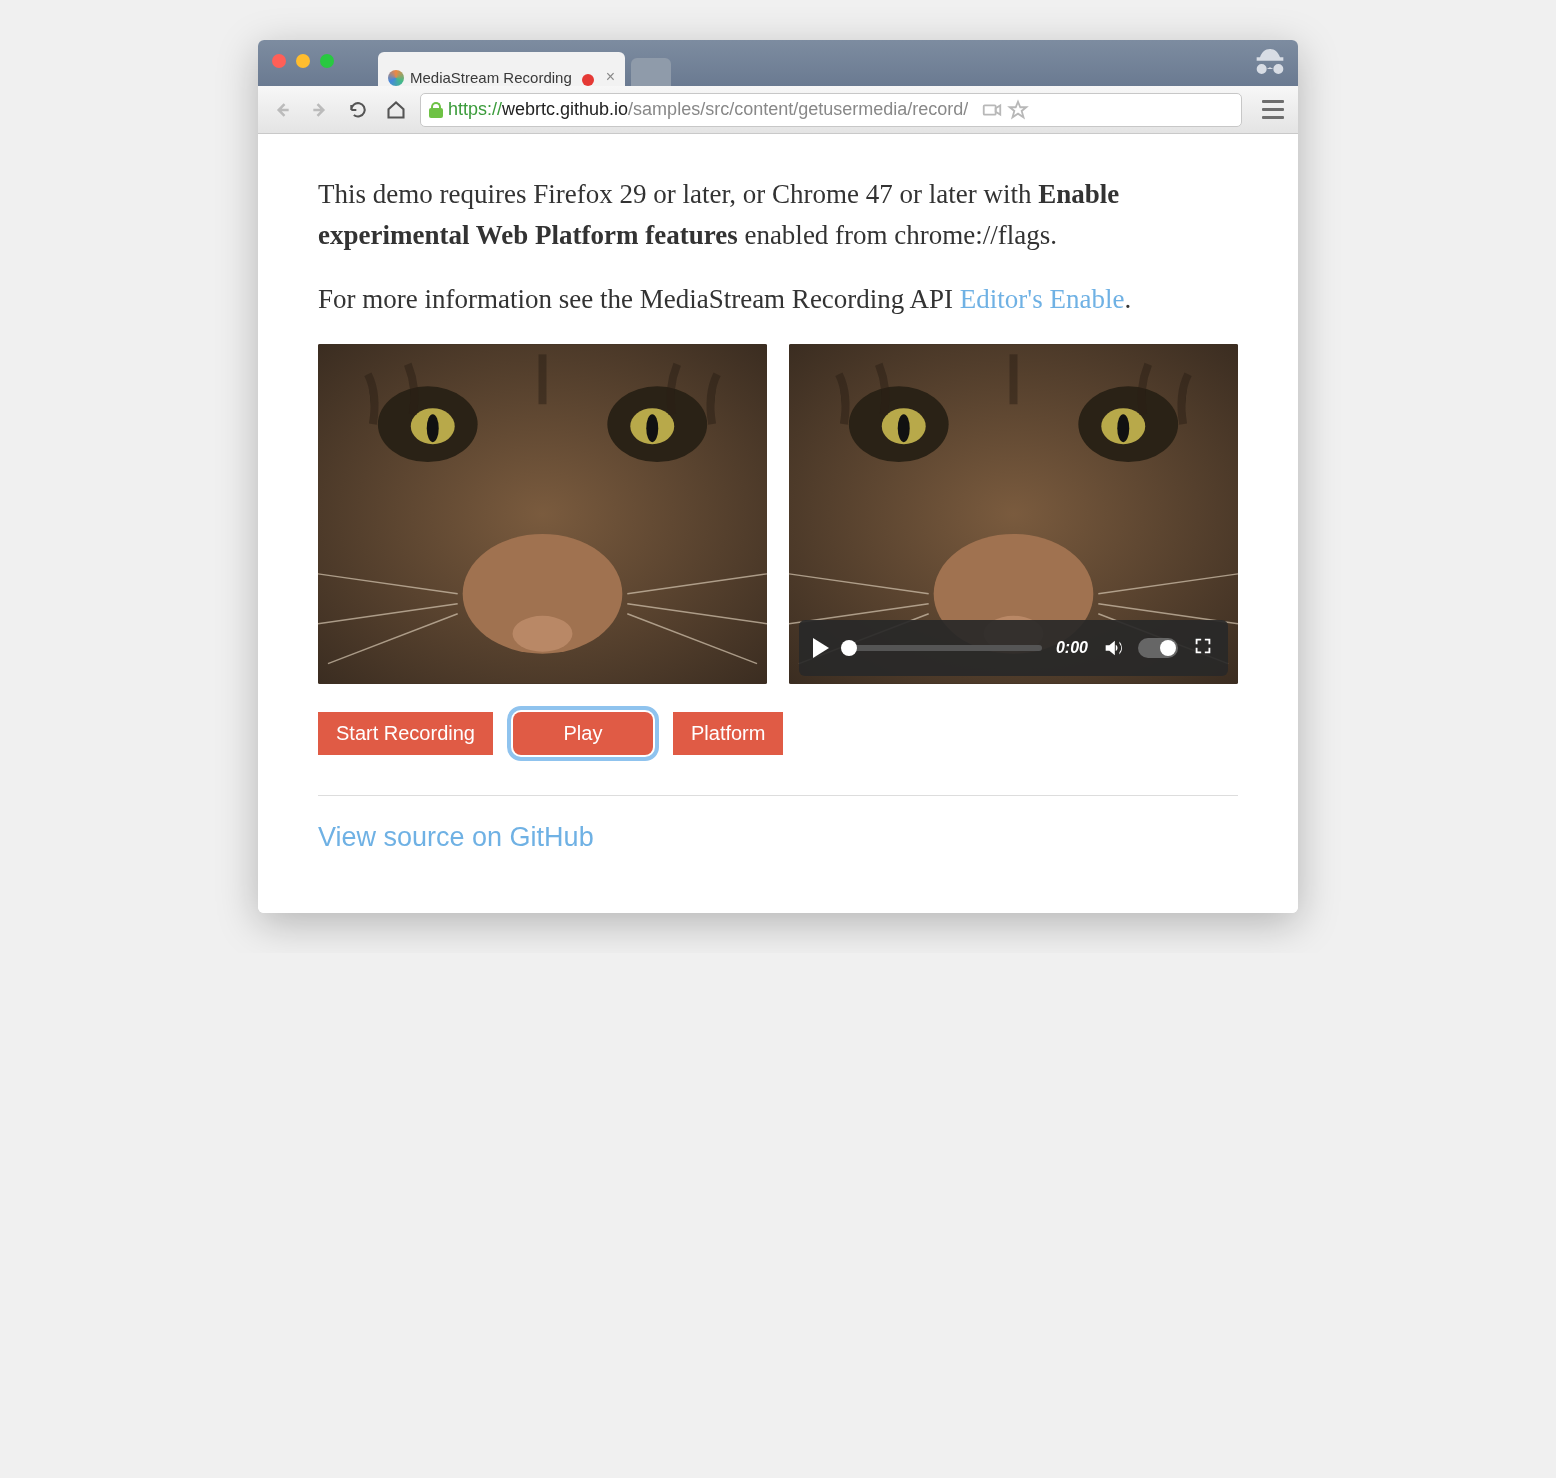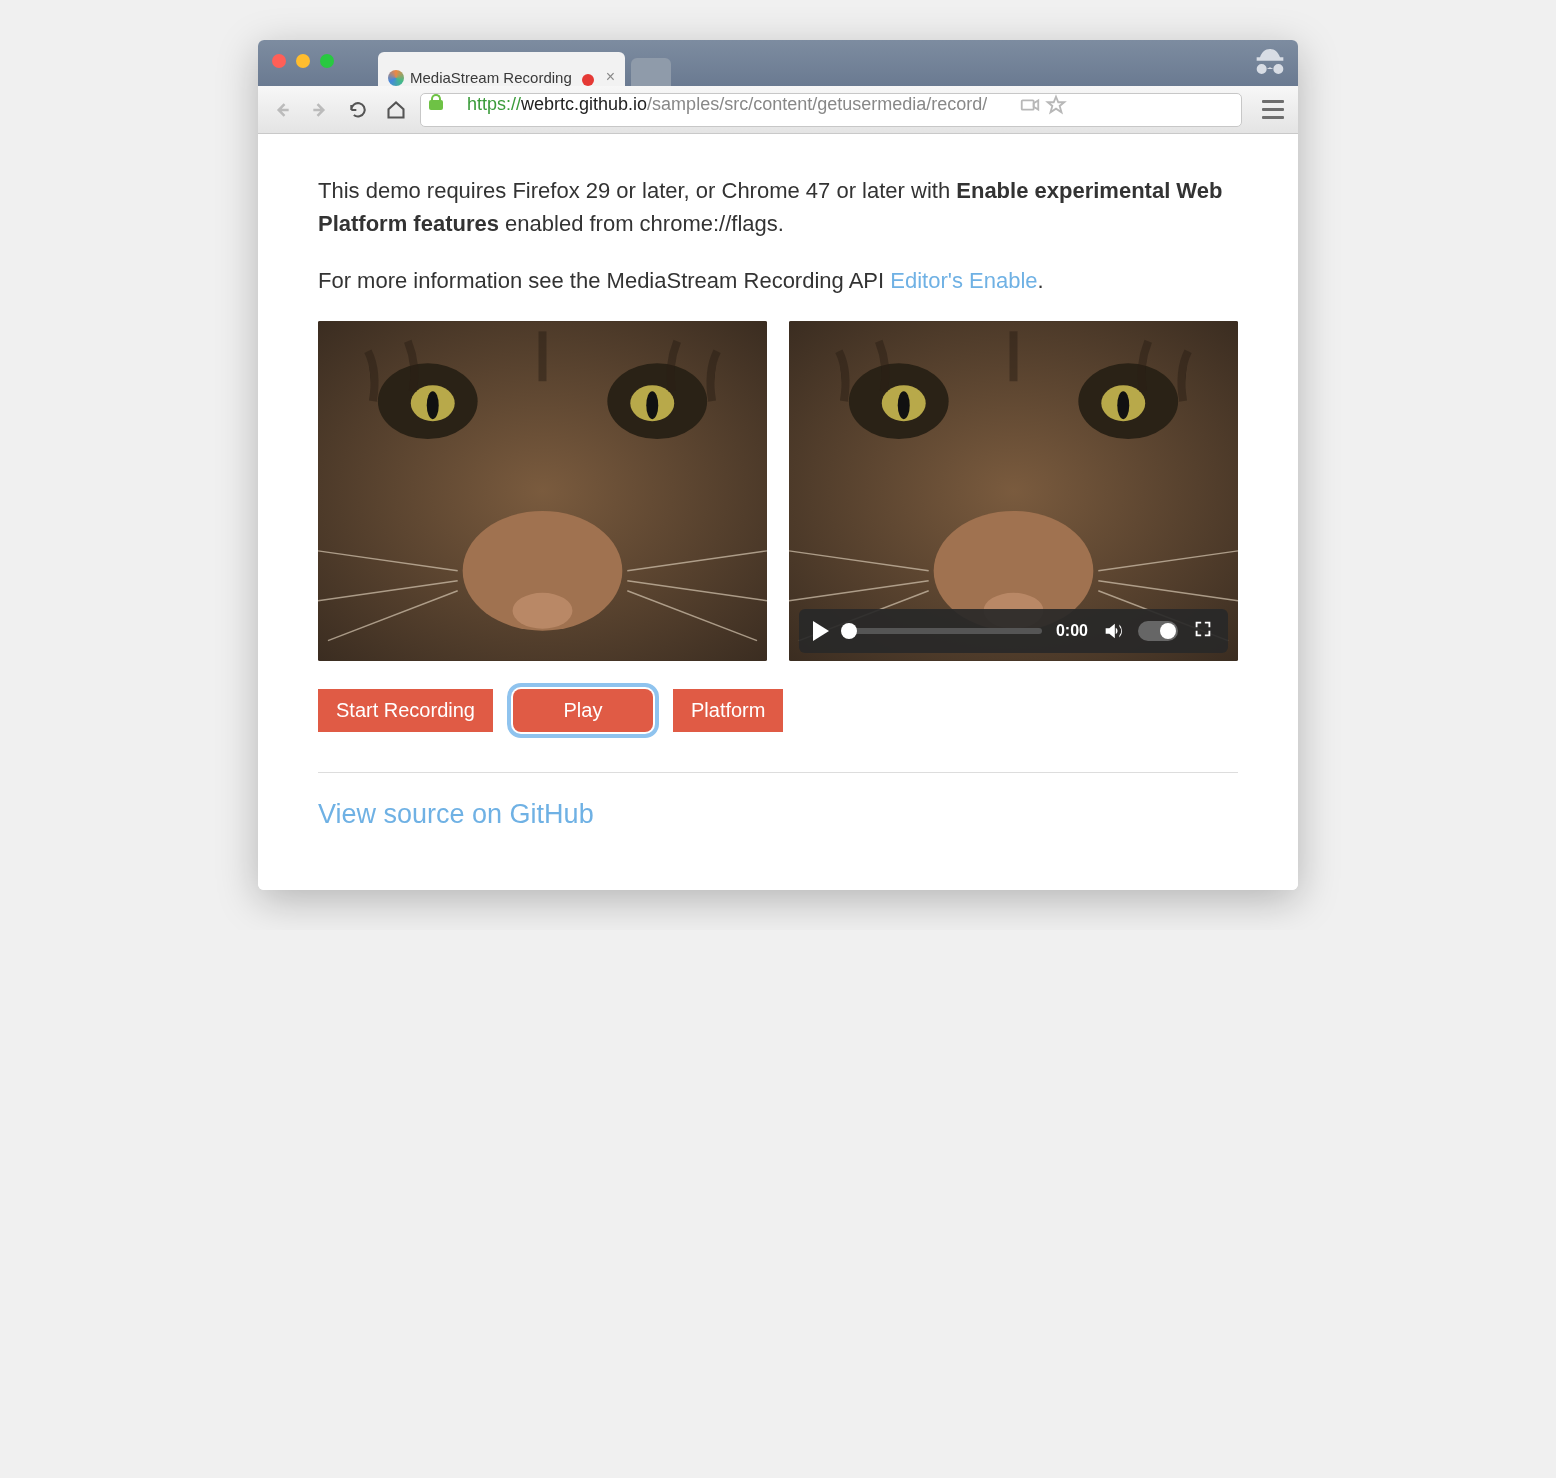--- a/index.html
+++ b/index.html
@@ -106,23 +106,23 @@
     cursor: pointer;
   }
   .nav-btn.disabled { color: #bbb; cursor: default; }
   .urlbar {
     flex: 1;
     height: 34px;
     background: #fff;
     border: 1px solid #c7c7c7;
     border-radius: 5px;
     display: flex;
-    align-items: flex-start;
+    align-items: center;
     padding: 0 8px;
-    gap: 24px;
+    gap: 5px;
   }
   .lock-icon {
     width: 14px; height: 16px;
     position: relative;
   }
   .lock-icon .body {
     position: absolute;
     bottom: 0;
     width: 14px; height: 10px;
     background: #6ec245;
@@ -180,52 +180,54 @@
   .page h1 .link-part {
     color: #6fb1e4;
     font-weight: 300;
   }
   .page h1 .title-part {
     font-weight: 500;
     color: #111;
     margin-left: 12px;
   }
   .page p {
-    font-size: 22px;
+    font-size: 27px;
     color: #333;
     margin-bottom: 24px;
     line-height: 1.5;
+    font-family: Liberation Serif, serif;
   }
   .page p strong { font-weight: 600; }
   .page a.inline-link { color: #6fb1e4; text-decoration: none; }
   .videos {
     display: flex;
     gap: 22px;
     margin: 20px 0 28px 0;
   }
   .video {
     width: 450px;
     height: 340px;
     background: #473528;
     border-radius: 2px;
     overflow: hidden;
     position: relative;
   }
   .cat-svg { width: 100%; height: 100%; display: block; }
   .video-controls {
     position: absolute;
     left: 10px; right: 10px; bottom: 8px;
-    height: 44px;
+    height: 56px;
     background: rgba(40,40,40,0.92);
     border-radius: 6px;
     display: flex;
     align-items: center;
     padding: 0 14px;
     gap: 14px;
     color: #fff;
+    font-style: italic;
   }
   .play-tri {
     width: 0; height: 0;
     border-left: 16px solid #fff;
     border-top: 10px solid transparent;
     border-bottom: 10px solid transparent;
     cursor: pointer;
   }
   .seek {
     flex: 1;

